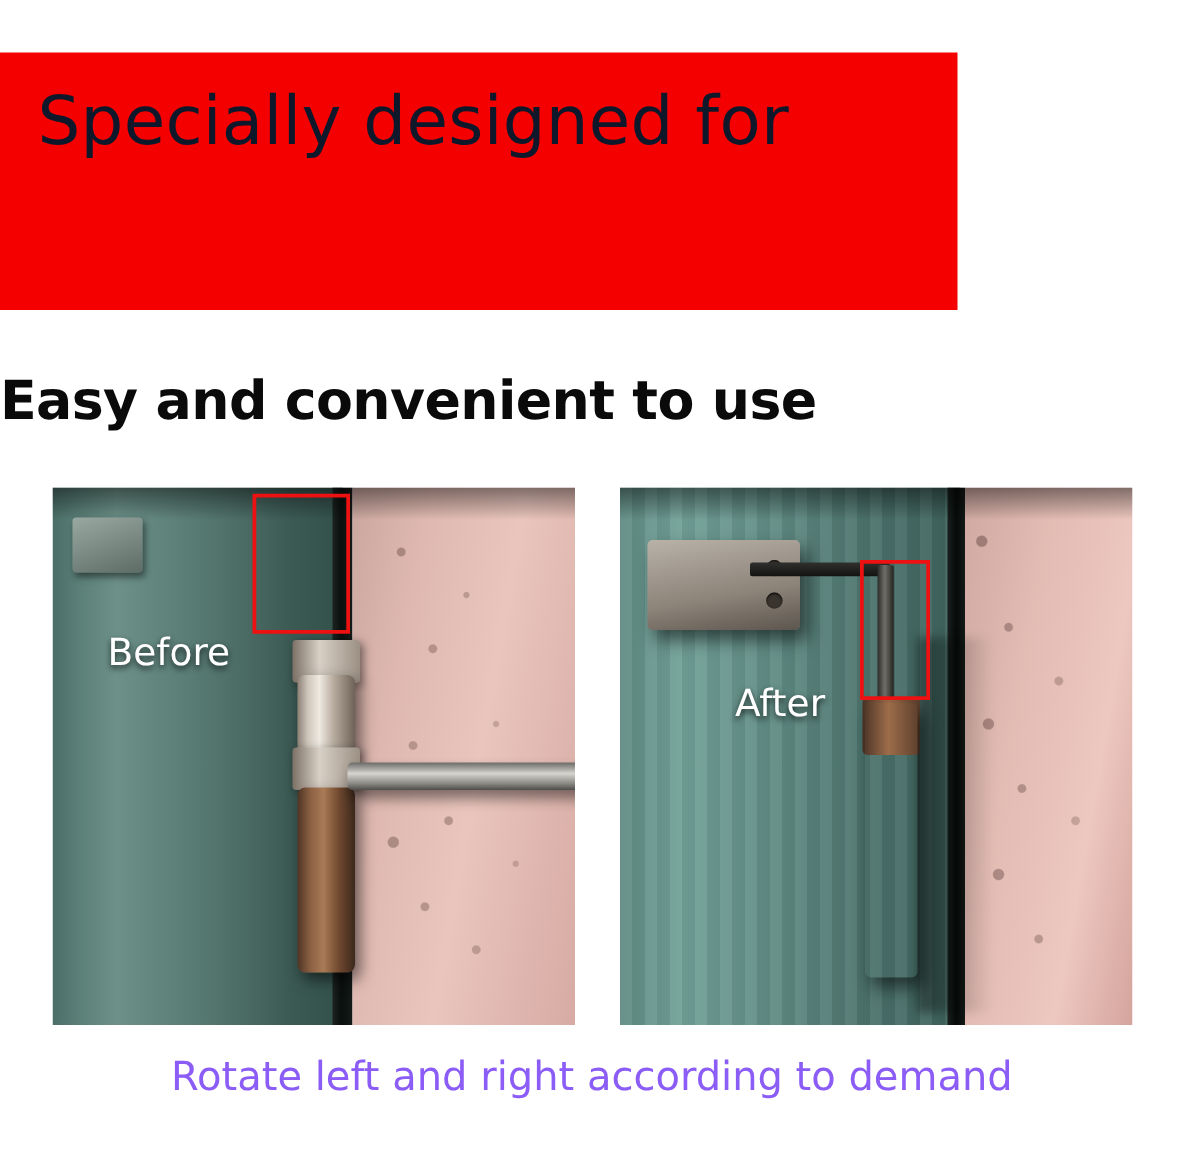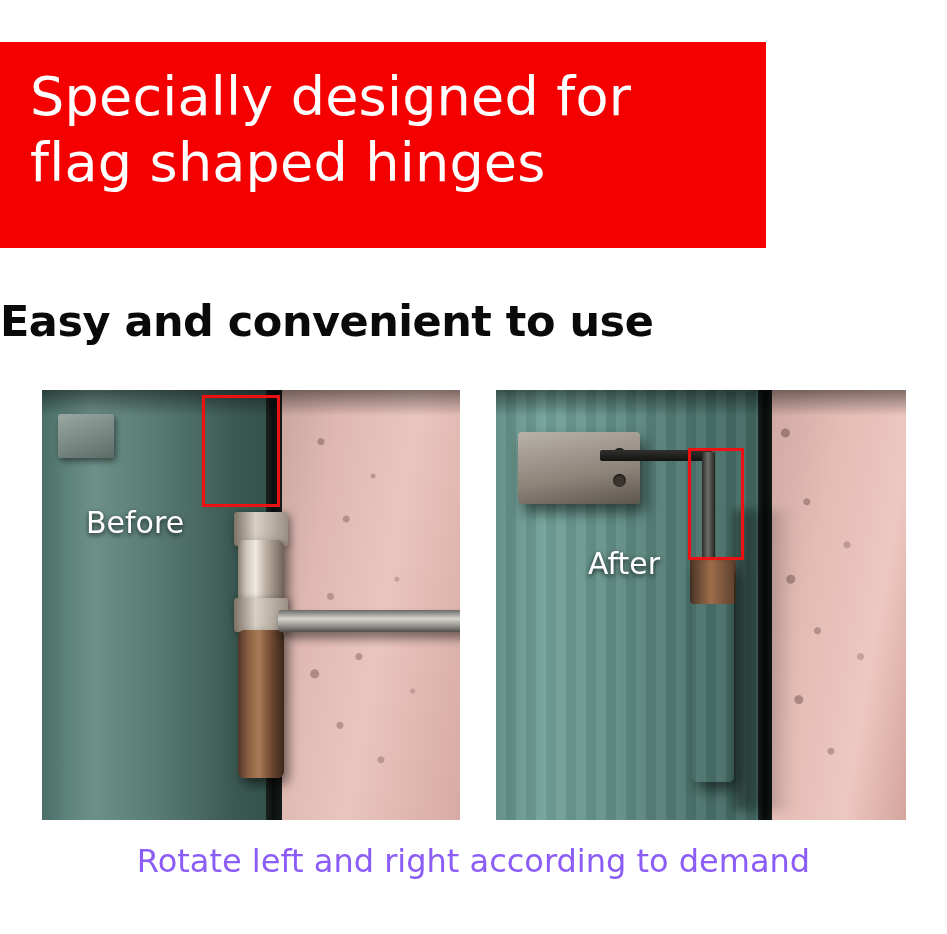--- a/index.html
+++ b/index.html
@@ -20,21 +20,21 @@
     position: absolute;
     left: 0;
     top: 42px;
     width: 766px;
     height: 206px;
     background: #f40000;
     box-sizing: border-box;
     padding: 22px 0 0 30px;
   }
   .banner-line {
-    color: #ffffff;
+    color: #0f172a;
     font-family: "DejaVu Sans", sans-serif;
     font-size: 54px;
     line-height: 66px;
     font-weight: 400;
     letter-spacing: 0.2px;
     white-space: nowrap;
   }
 
   
   .headline {
@@ -244,21 +244,20 @@
     font-family: "DejaVu Sans", sans-serif;
     font-size: 32px;
     white-space: nowrap;
   }
 </style>
 </head>
 <body>
 
 <div class="banner">
   <div class="banner-line">Specially designed for</div>
-  <div class="banner-line">flag shaped hinges</div>
 </div>
 
 <div class="headline">Easy and convenient to use</div>
 
 <div class="photos">
 
   <div class="photo before">
     <div class="p-wall-left"></div>
     <div class="p-door-seam"></div>
     <div class="p-wall-right"></div>

